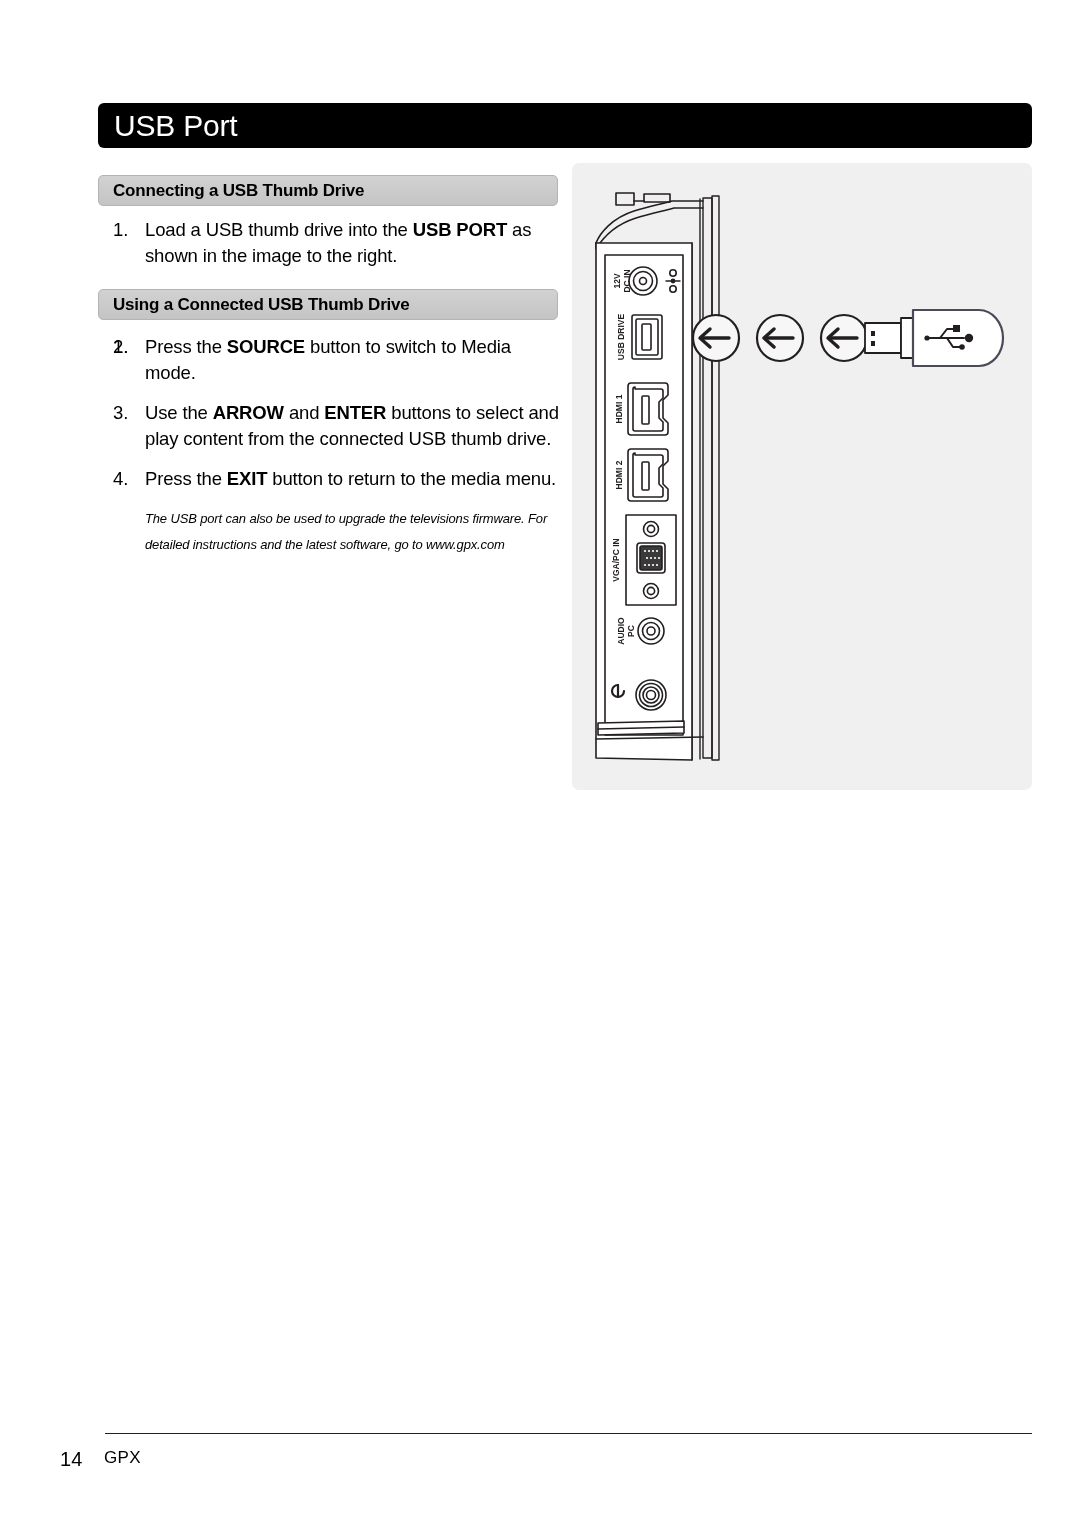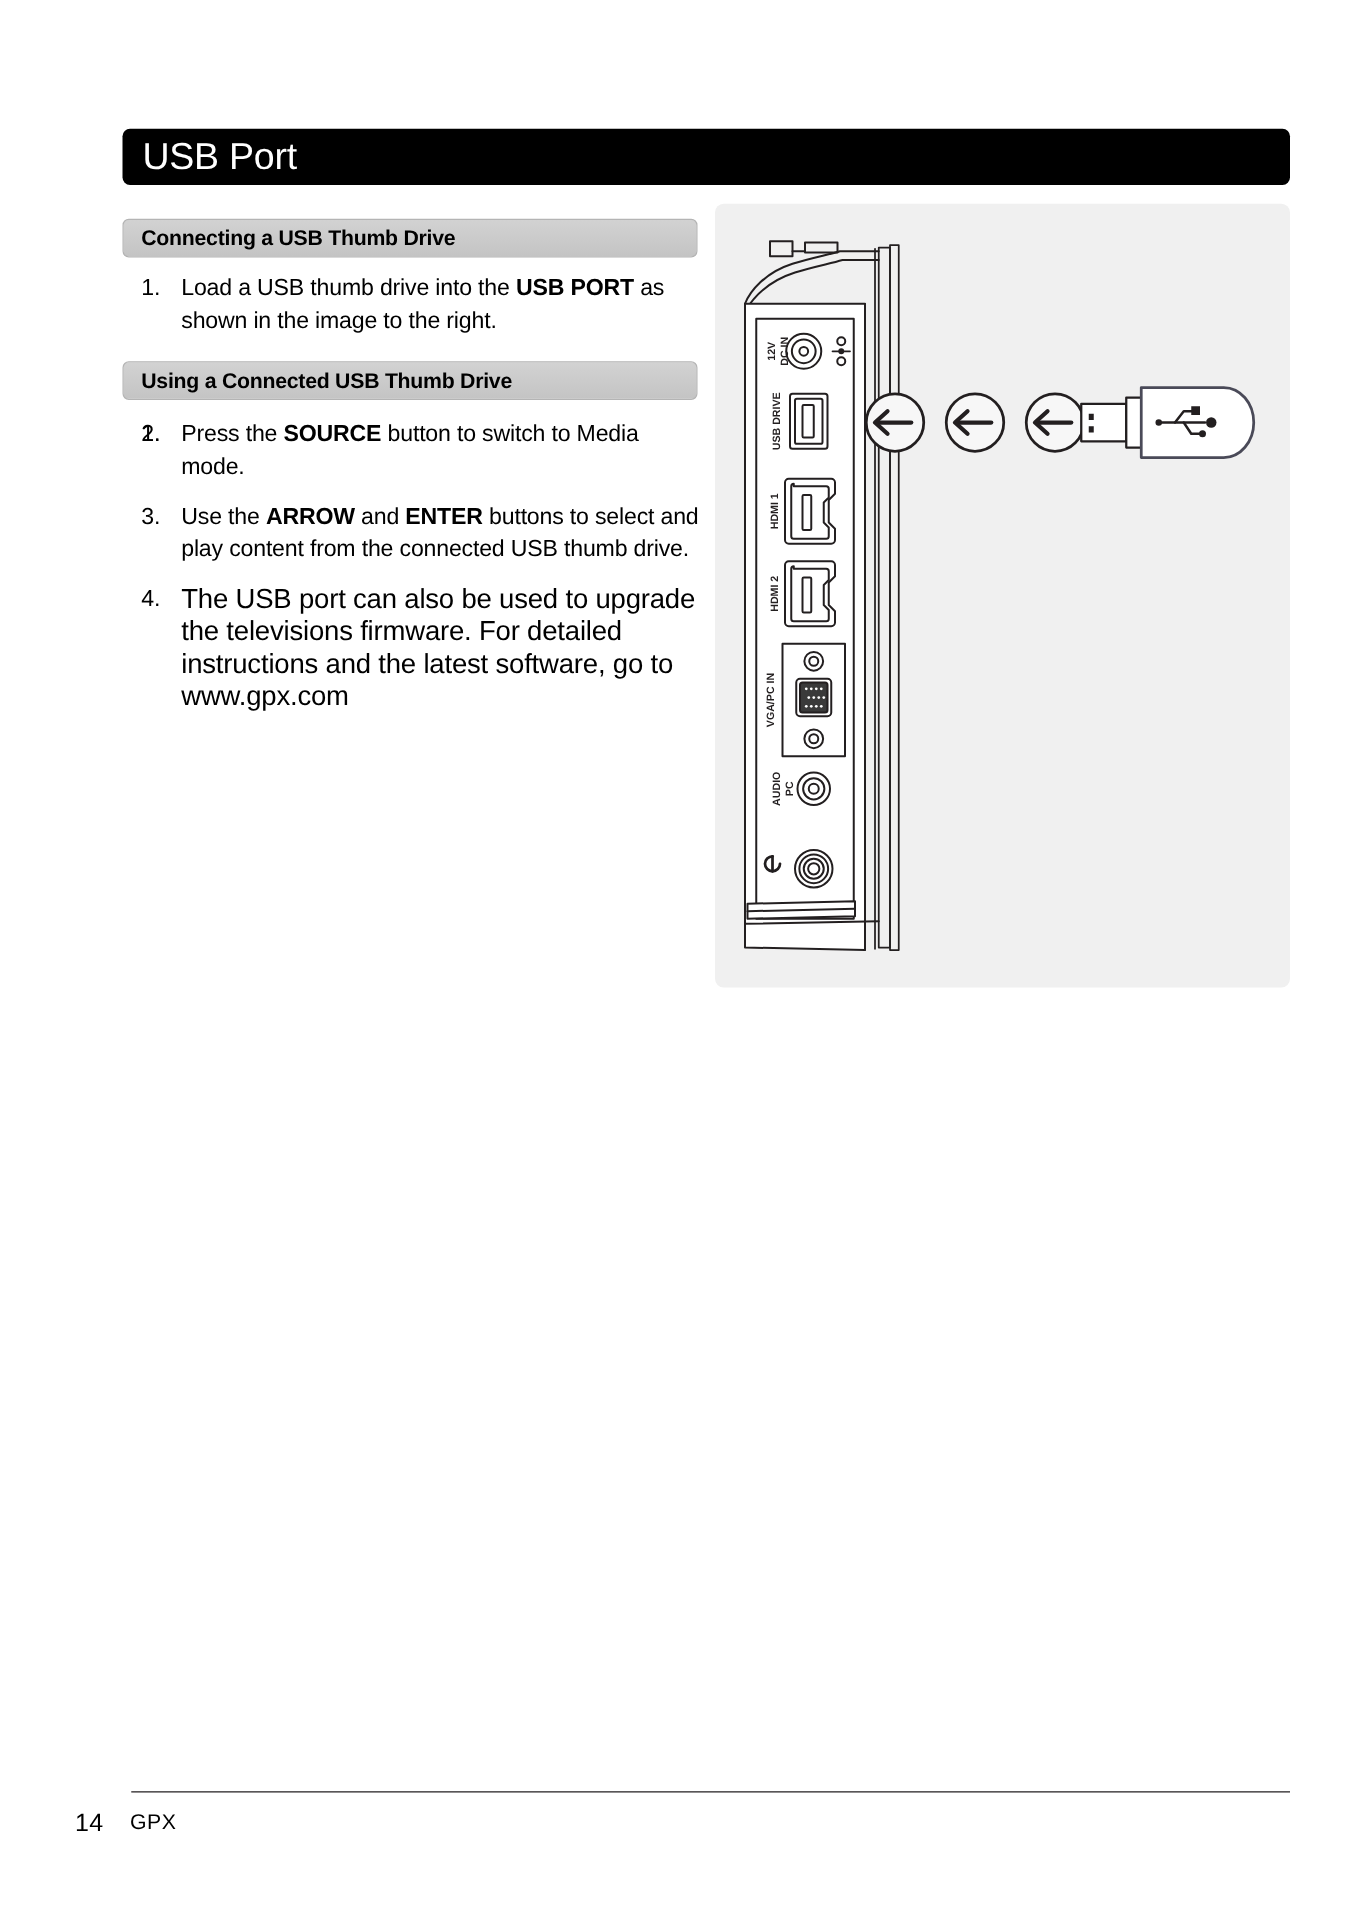--- a/index.html
+++ b/index.html
@@ -82,22 +82,23 @@
     width: 26px;
     font-size: 18.5px;
     line-height: 26px;
   }
   .bold { font-weight: bold; }
   .ul { text-decoration: underline; }
 
   .note {
     margin: 0;
     padding-left: 47px;
-    font-size: 22px;
+    font-size: 13px;
     line-height: 26px;
+    font-style: italic;
     letter-spacing: -0.15px;
   }
 
   .gap-before { margin-top: 20px; }
 
   
   .illus-panel {
     position: absolute;
     left: 572px;
     top: 163px;
@@ -168,20 +169,21 @@
     <li>
       <span class="num">2.</span>
       <span><span>Press the </span><span class="bold">SOURCE</span><span> button to switch to Media mode.</span></span>
     </li>
     <li>
       <span class="num">3.</span>
       <span><span>Use the </span><span class="bold">ARROW</span><span> and </span><span class="bold">ENTER</span><span> buttons to select and play content from the connected USB thumb drive.</span></span>
     </li>
     <li>
       <span class="num">4.</span>
+      <span><span>Press the </span><span class="bold">EXIT</span><span> button to return to the media menu.</span></span>
     </li>
   </ol>
 
   <p class="note">The USB port can also be used to upgrade the televisions firmware. For detailed instructions and the latest software, go to www.gpx.com</p>
 </div>
 
 <div class="illus-panel">
   <svg viewBox="0 0 460 627" xmlns="http://www.w3.org/2000/svg">
     <g fill="none" stroke="#231f20" stroke-width="1.6" stroke-linejoin="round" stroke-linecap="round">
 

